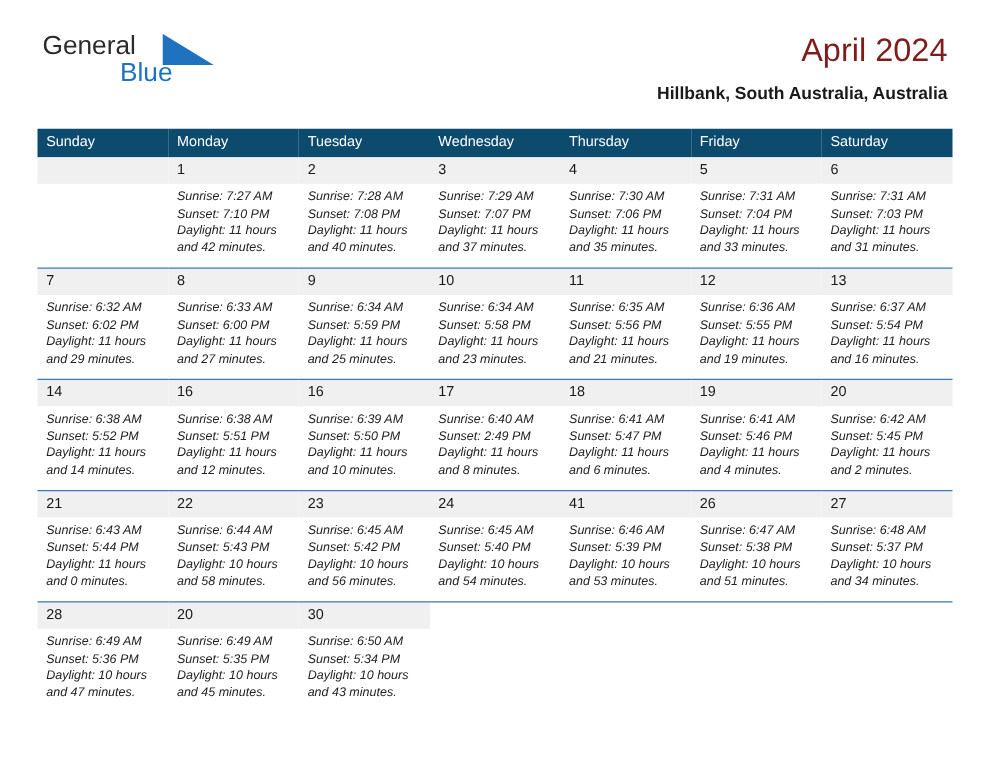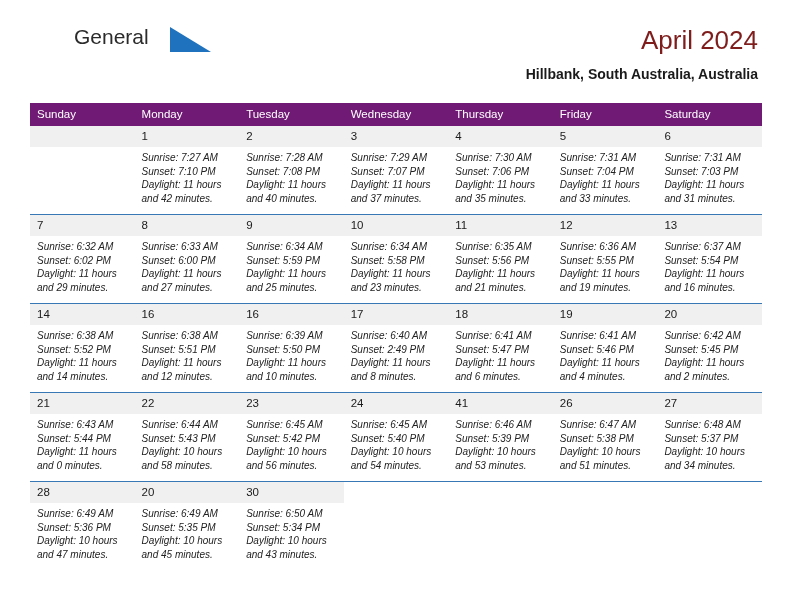--- a/index.html
+++ b/index.html
@@ -27,21 +27,20 @@
     height: 72px;
     padding: 22px 34px 0 34px;
     box-sizing: border-box;
   }
   .brand {
     position: absolute;
     left: 34px;
     top: 26px;
     width: 230px;
     height: 52px;
-    margin-left: 40px;
   }
   .brand-top {
     position: relative;
     display: block;
     font-size: 21px;
     line-height: 21px;
     color: #2b2b2b;
     letter-spacing: 0px;
   }
   .brand-tri {
@@ -83,21 +82,21 @@
     position: absolute;
     left: 30px;
     top: 103px;
     width: 732px;
     border-collapse: collapse;
     table-layout: fixed;
   }
   .calendar col { width: 104.57px; }
 
   thead th {
-    background: #701a75;
+    background: #0c4a6e;
     color: #ffffff;
     font-size: 11.5px;
     font-weight: normal;
     text-align: left;
     padding: 5px 0 5px 7px;
     height: 13px;
     line-height: 13px;
     border: none;
   }
 
@@ -140,20 +139,21 @@
 
   <div class="header">
 
     <div class="brand">
       <span class="brand-top">General</span>
       <span class="brand-tri">
         <svg width="42" height="26" viewBox="0 0 42 26" xmlns="http://www.w3.org/2000/svg">
           <polygon points="0,25 0,0 41,25" fill="#1f72bd"></polygon>
         </svg>
       </span>
+      <span class="brand-bottom">Blue</span>
     </div>
 
     <div class="title-block">
       <h1 class="cal-title">April 2024</h1>
       <h2 class="cal-subtitle">Hillbank, South Australia, Australia</h2>
     </div>
 
   </div>
 
   <table class="calendar">

